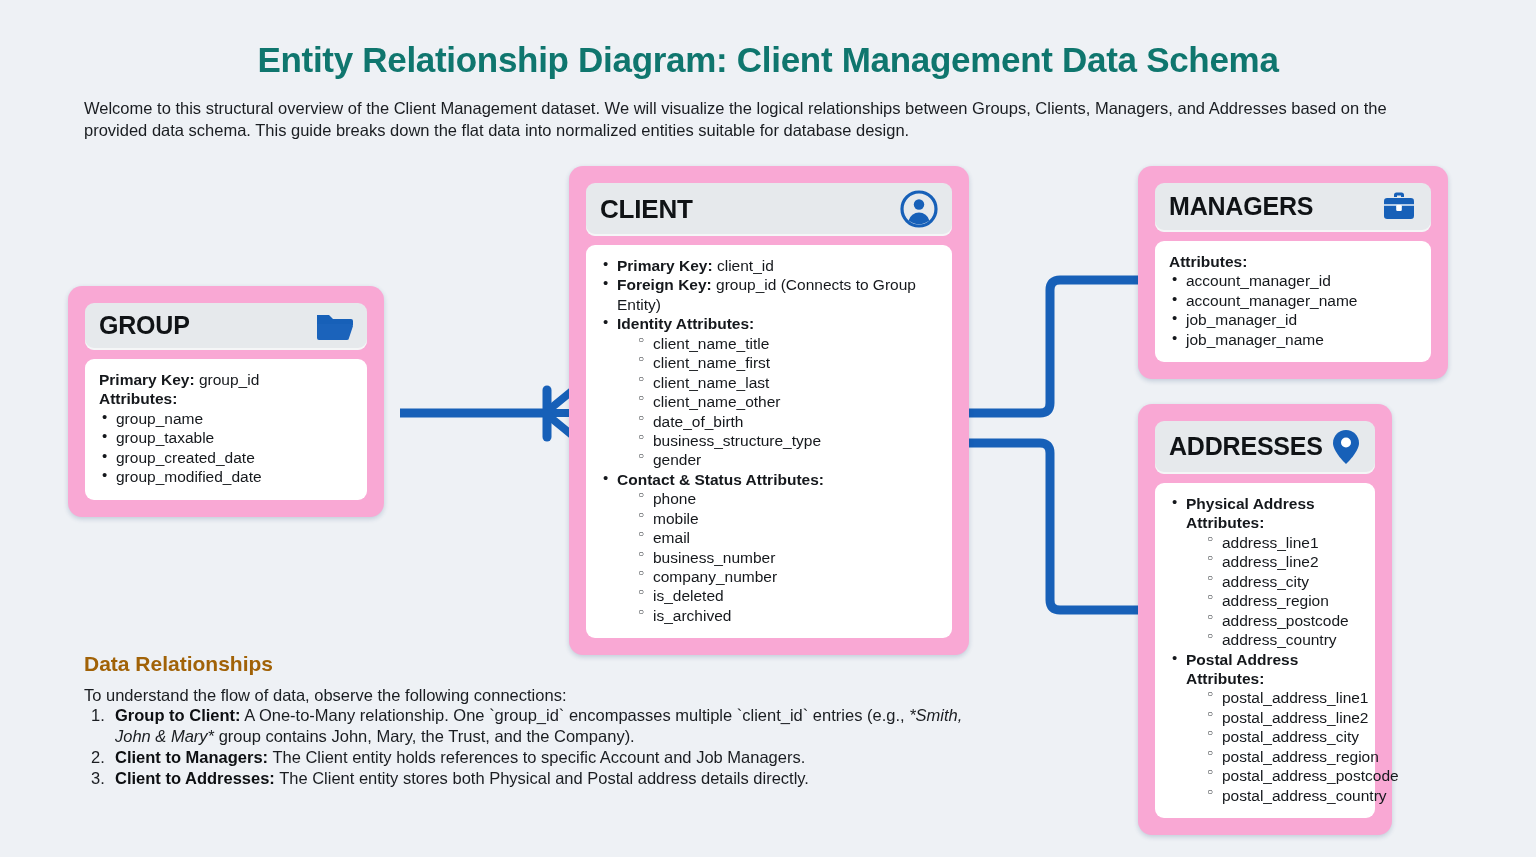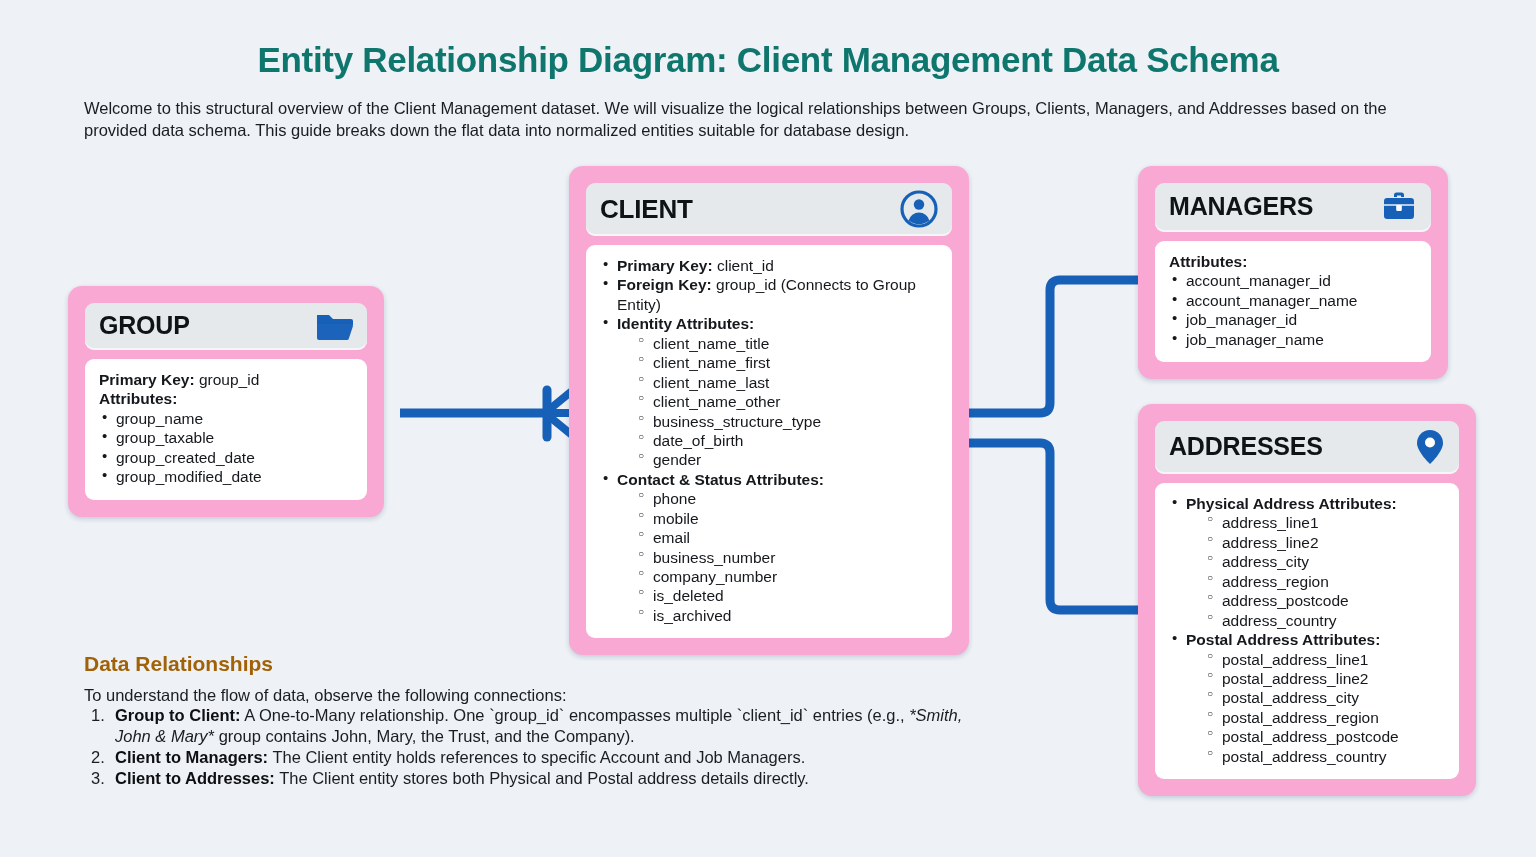--- a/index.html
+++ b/index.html
@@ -71,21 +71,21 @@
     content: "○"; position: absolute; left: 1px; top: 0px;
     font-size: 10px; color: #2a2e33;
   }
   .b { font-weight: bold; }
   .plainline { font-size: 15.5px; line-height: 1.255; }
 
   
   #entity-group   { left: 68px;   top: 286px;  width: 316px; }
   #entity-client  { left: 569px;  top: 166px;  width: 400px; }
   #entity-managers{ left: 1138px; top: 166px;  width: 310px; }
-  #entity-addresses{left: 1138px; top: 404px;  width: 338px; }
+  #entity-addresses{left: 1138px; top: 404px;  width: 254px; }
 
   #entity-group .entity-title,
   #entity-managers .entity-title,
   #entity-addresses .entity-title { font-size: 25px; }
 
   
   #connectors { position: absolute; left: 0; top: 0; width: 1536px; height: 857px; pointer-events: none; }
 
   
   .rel-wrap { position: absolute; left: 84px; top: 652px; width: 900px; }
@@ -178,22 +178,22 @@
           <span class="b">Foreign Key:</span>
           <span>group_id (Connects to Group Entity)</span>
         </li>
         <li>
           <span class="b">Identity Attributes:</span>
           <ul class="lvl2">
               <li>client_name_title</li>
               <li>client_name_first</li>
               <li>client_name_last</li>
               <li>client_name_other</li>
+              <li>date_of_birth</li>
               <li>business_structure_type</li>
-              <li>date_of_birth</li>
               <li>gender</li>
             </ul>
         </li>
         <li>
           <span class="b">Contact &amp; Status Attributes:</span>
           <ul class="lvl2">
               <li>phone</li>
               <li>mobile</li>
               <li>email</li>
               <li>business_number</li>

